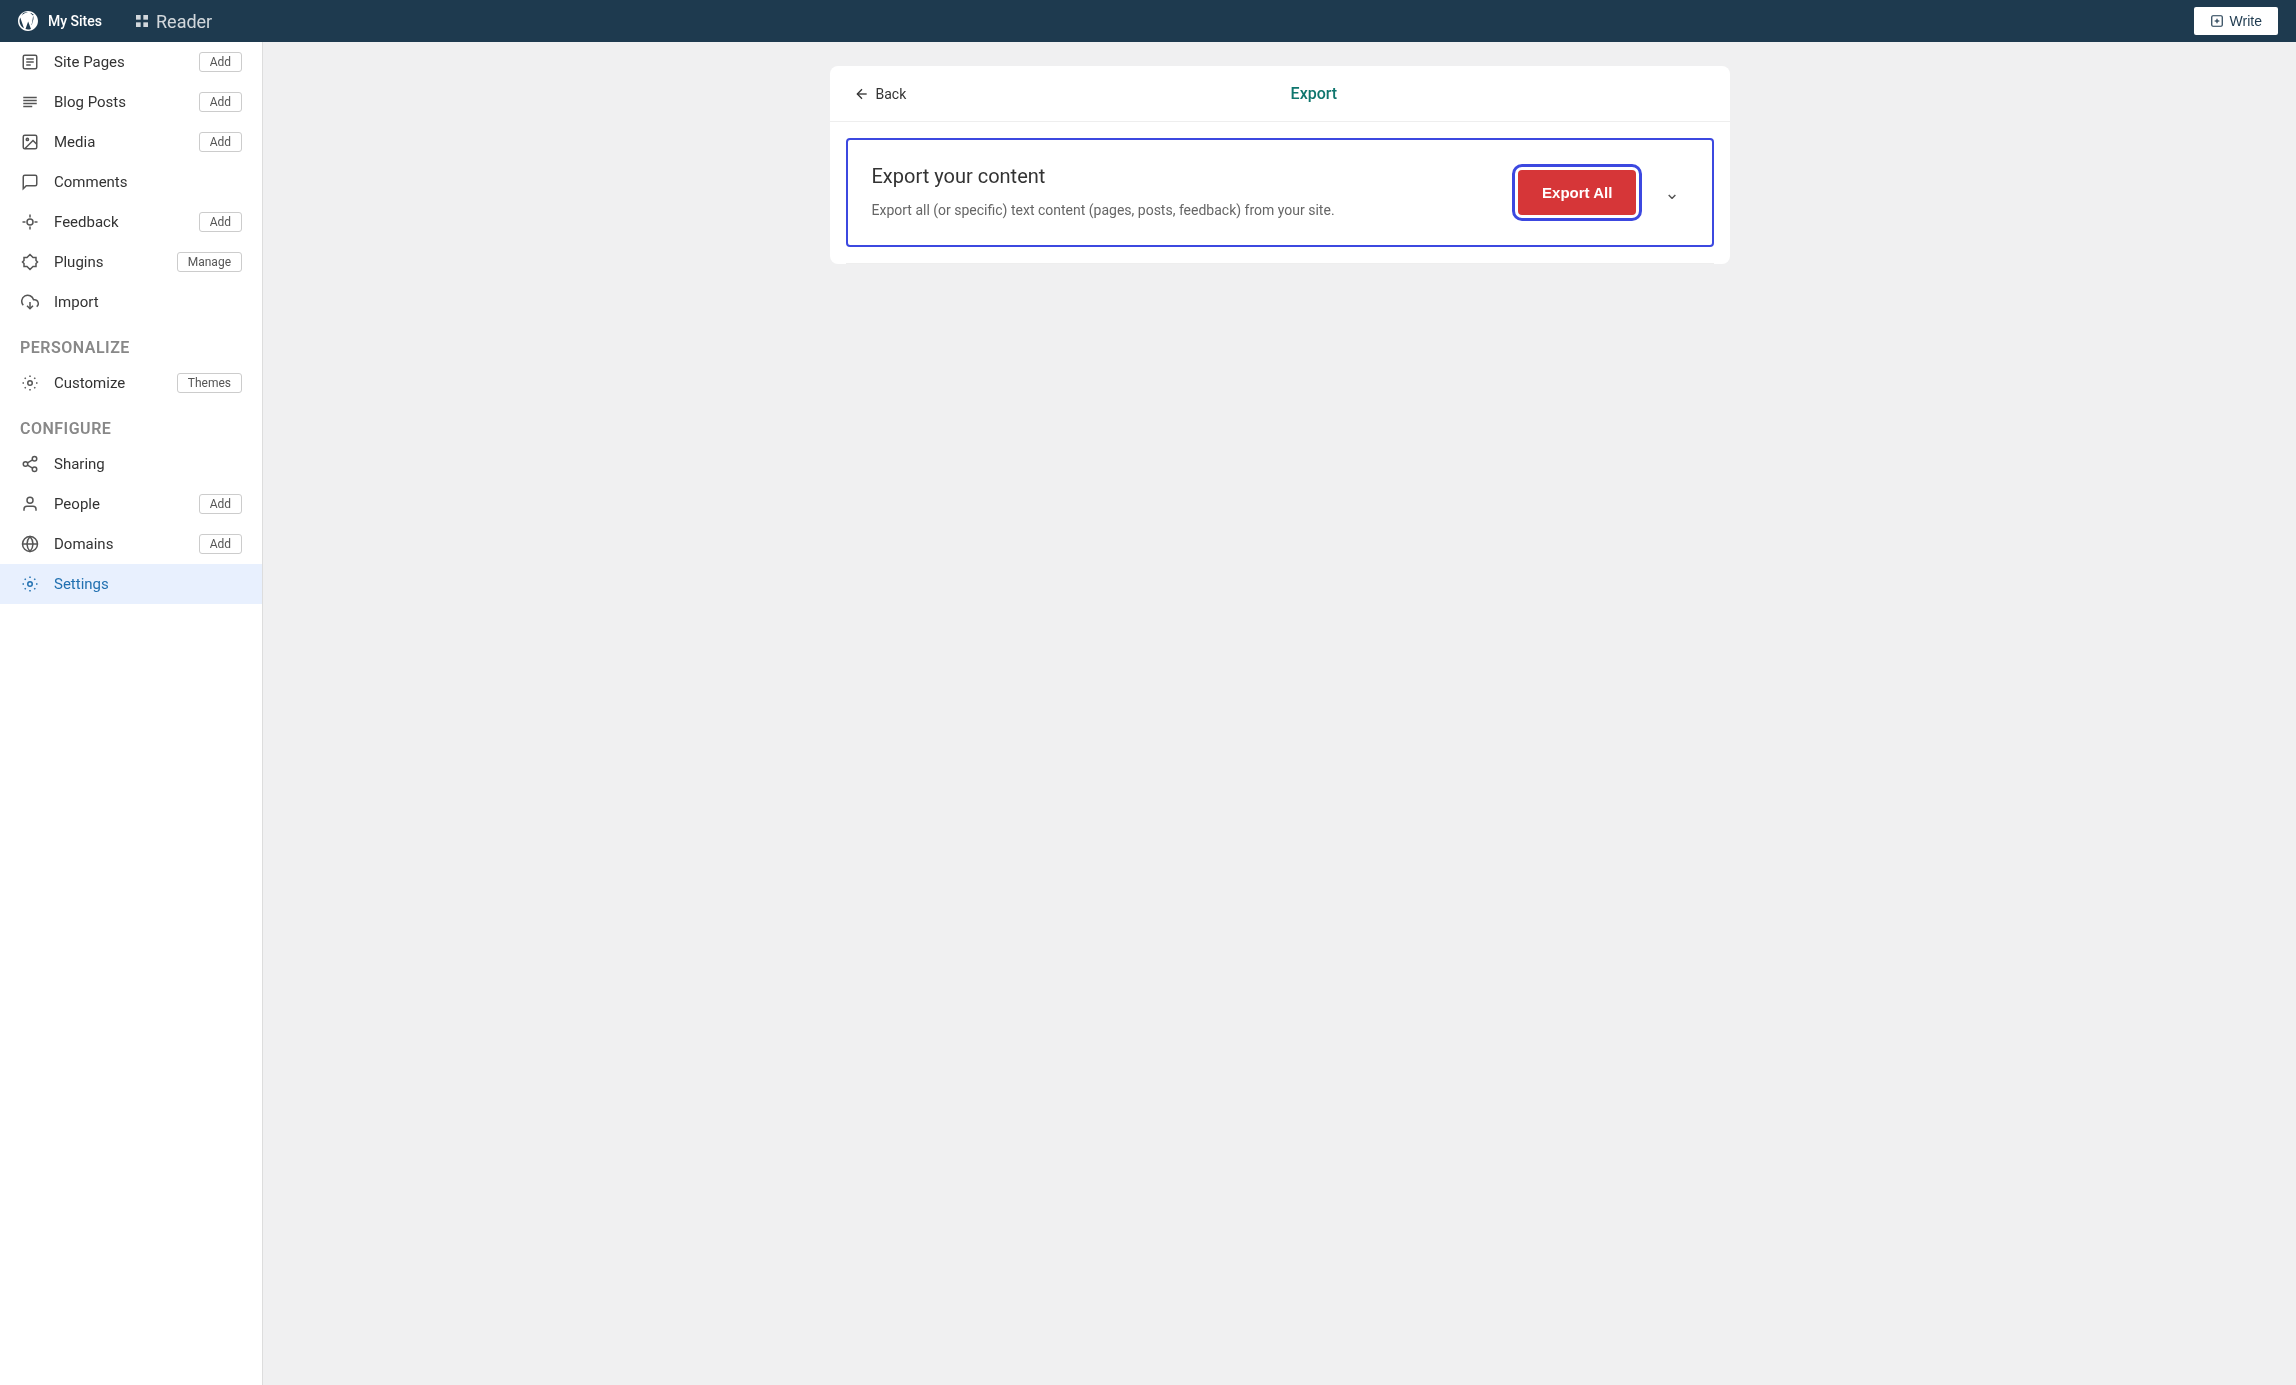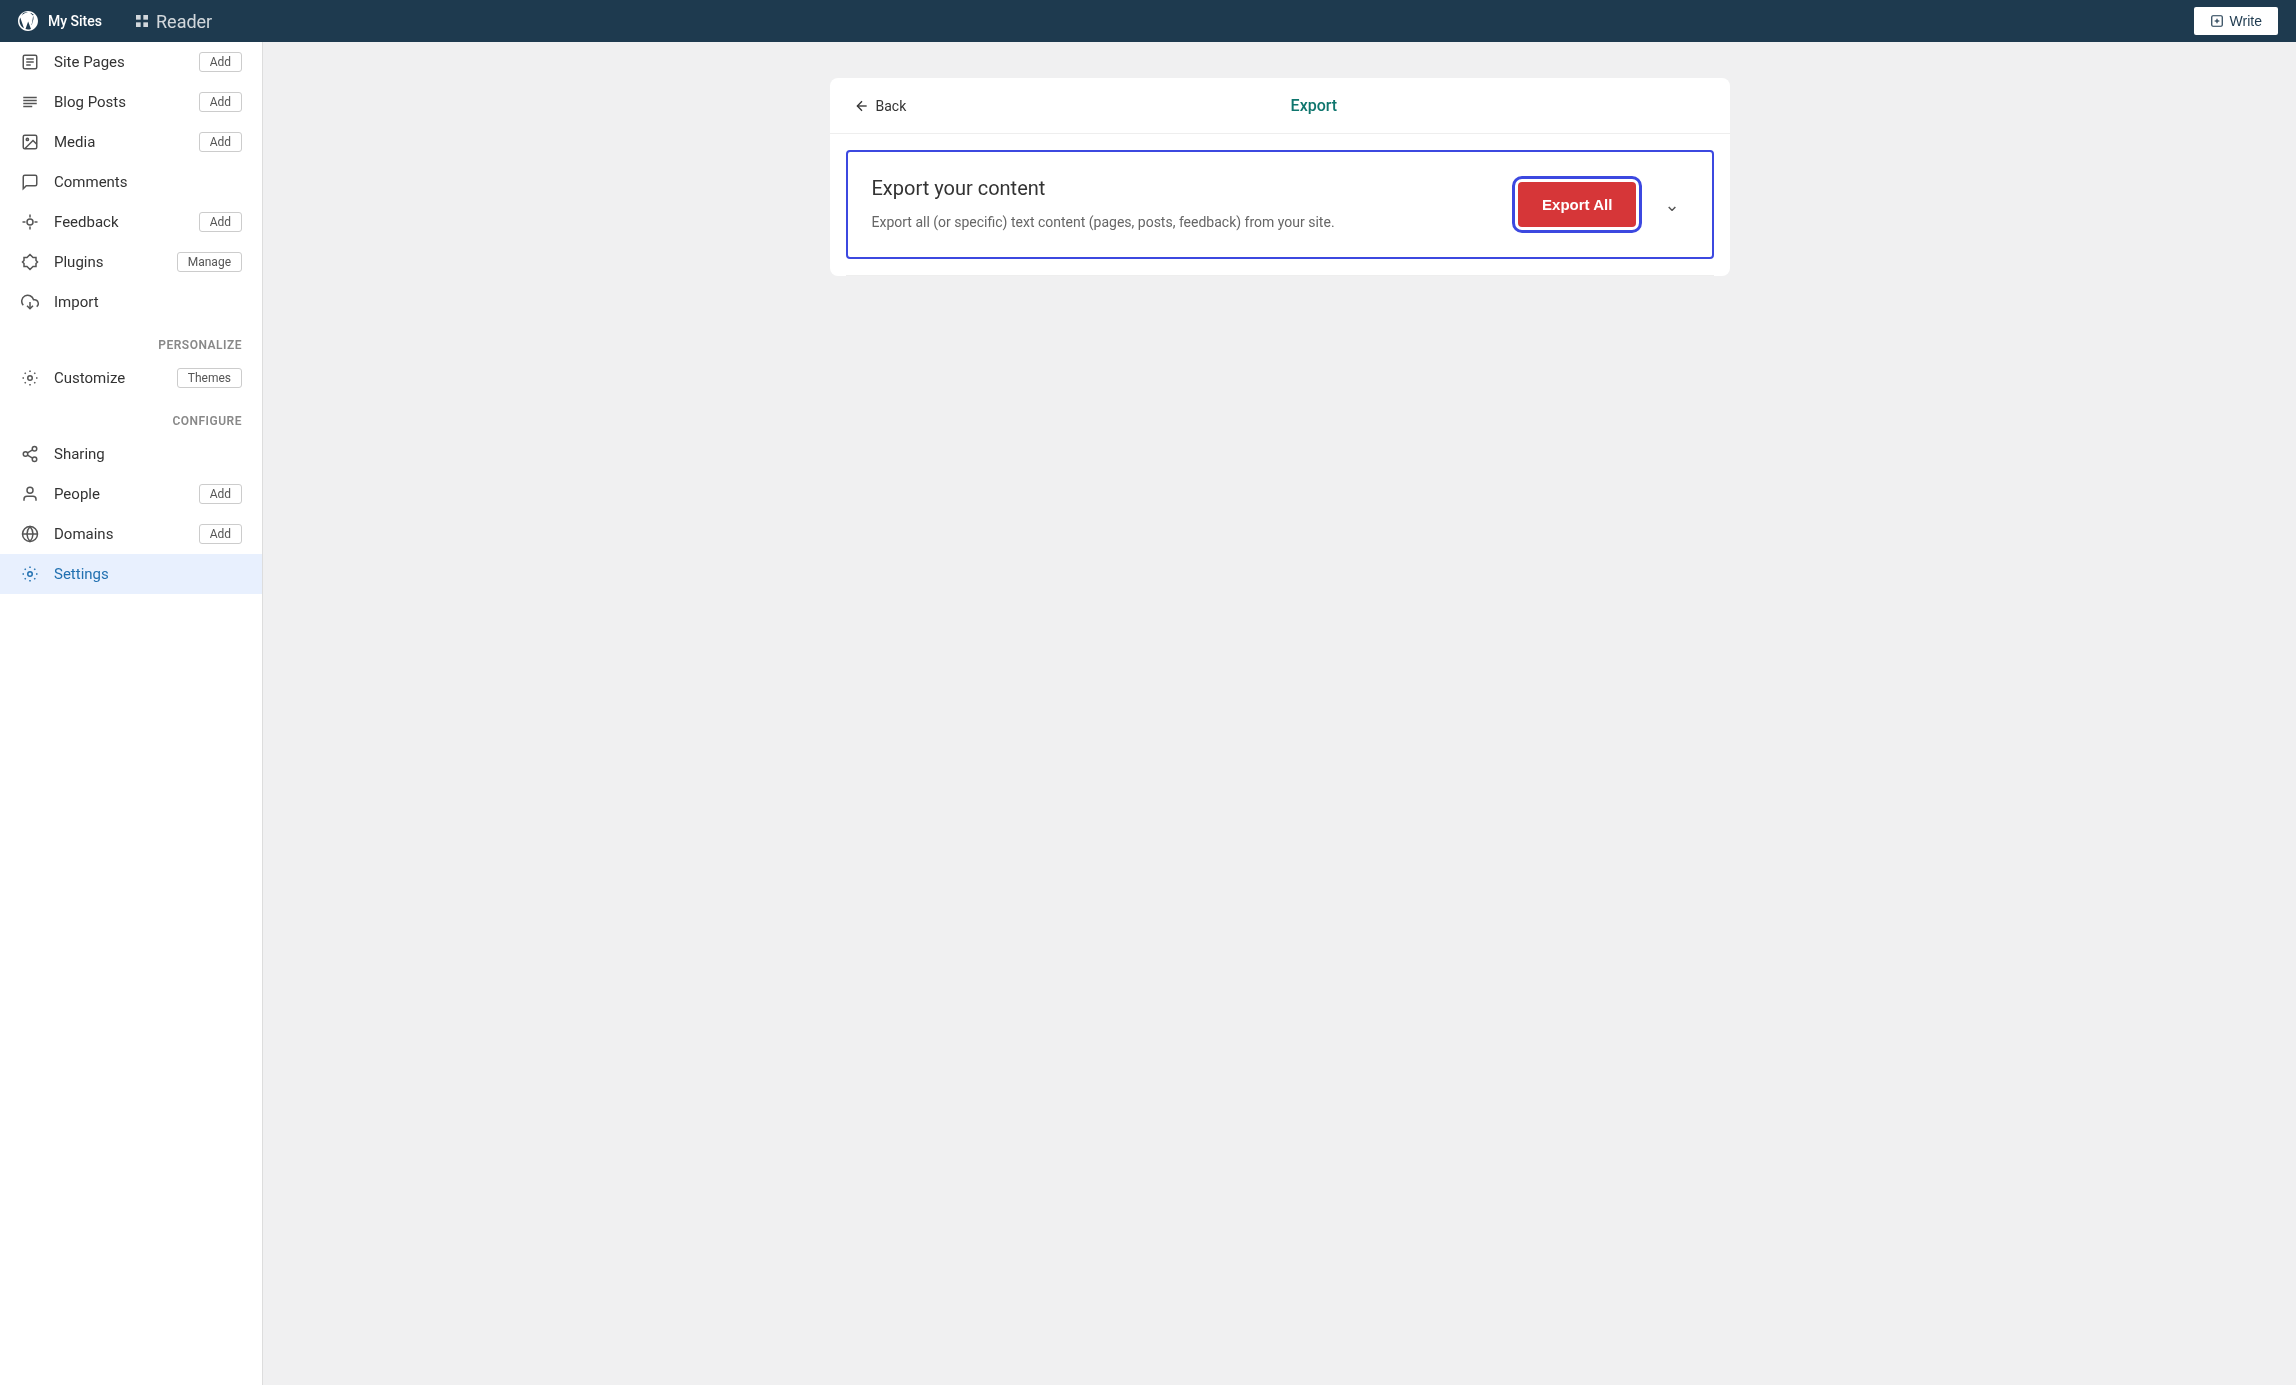--- a/index.html
+++ b/index.html
@@ -99,42 +99,41 @@
       background: white;
       border: 1px solid #ccc;
       border-radius: 3px;
       padding: 2px 10px;
       font-size: 12px;
       color: #555;
       cursor: pointer;
     }
     .sidebar-section-label {
       padding: 16px 20px 6px;
-      font-size: 12px;
+      font-size: 16px;
       font-weight: 600;
       color: #888;
       text-transform: uppercase;
       letter-spacing: 0.5px;
-      text-align: right;
     }
 
     
     .content-area {
       flex: 1;
       overflow-y: auto;
       background: #f0f0f1;
       padding: 20px;
     }
 
     
     .export-panel {
       background: white;
       border-radius: 8px;
       max-width: 900px;
-      margin: 16px auto;
+      margin: 4px auto;
     }
     .export-header {
       display: flex;
       align-items: center;
       padding: 18px 24px;
       border-bottom: 1px solid #eee;
       gap: 16px;
     }
     .back-link {
       display: flex;

